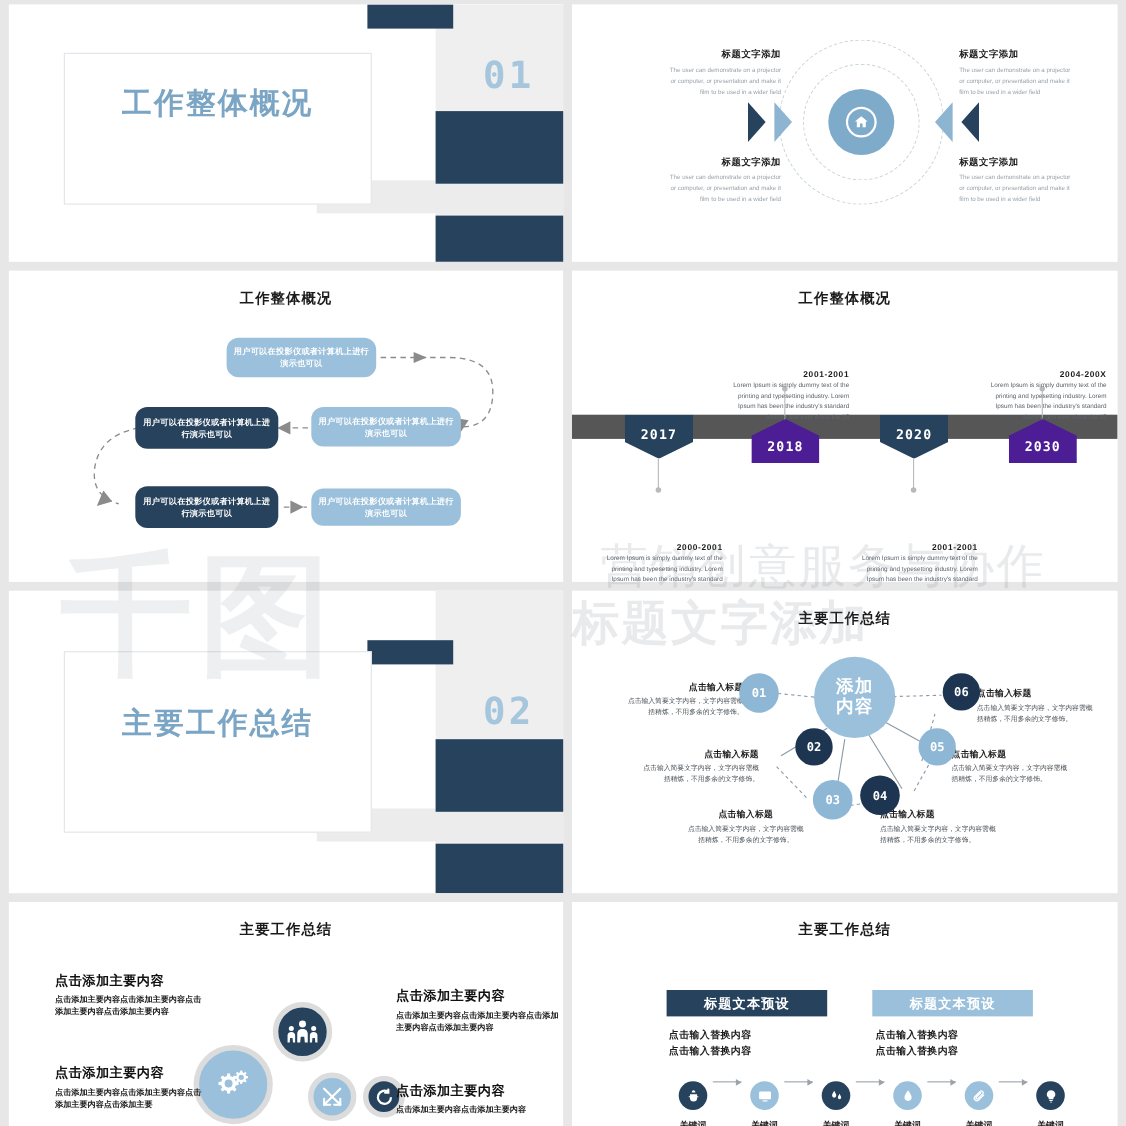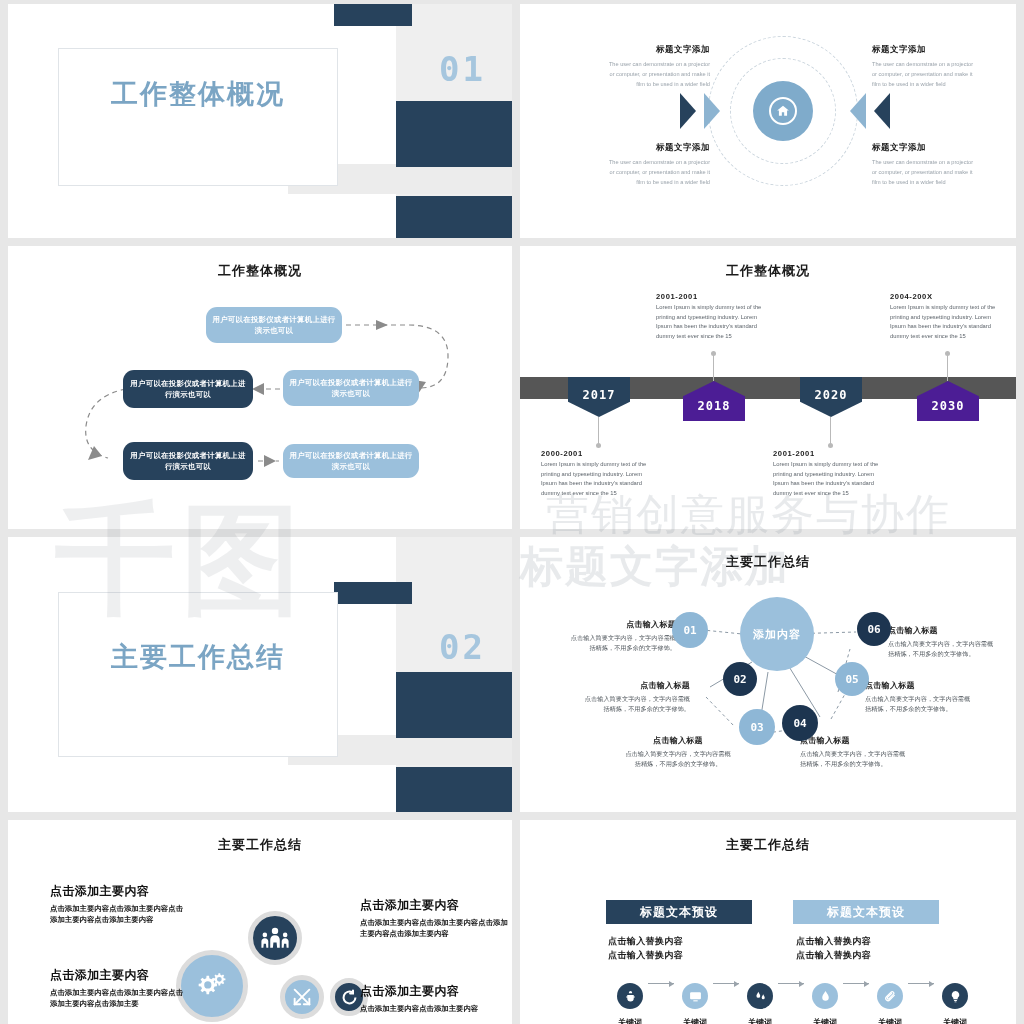--- a/index.html
+++ b/index.html
@@ -138,40 +138,40 @@
     position: absolute; width: 62px; text-align: center;
     color: #fff; font-size: 12px; font-weight: bold; letter-spacing: 1px;
     font-family: "DejaVu Sans Mono", monospace;
   }
   .tag-up   { height: 40px; padding-top: 11px; }
   .tag-down { height: 40px; padding-top: 18px; }
   .tag-dark  { background: #27425c; }
   .tag-light { background: #4c1d95; }
   .tag-up   { clip-path: polygon(0 0, 100% 0, 100% 62%, 50% 100%, 0 62%); }
   .tag-down { clip-path: polygon(50% 0, 100% 38%, 100% 100%, 0 100%, 0 38%); }
-  .tl-txt { position: absolute; width: 116px; text-align: left; }
+  .tl-txt { position: absolute; width: 116px; text-align: right; margin-top: 44px; }
   .tl-txt .yr { font-size: 7.6px; font-weight: bold; color: #1b1b1b; letter-spacing: .6px; margin-bottom: 2px; }
   .tl-txt .bd { font-size: 5.8px; color: #5d646b; line-height: 1.65; }
   .tl-stem { position: absolute; width: 1px; background: #b9b9b9; }
   .tl-dot  { position: absolute; width: 5px; height: 5px; border-radius: 50%; background: #b9b9b9; }
 
   
   .netsvg { position: absolute; left: 0; top: 0; width: 496px; height: 275px; }
   .node {
     position: absolute; border-radius: 50%; color: #fff;
     display: flex; align-items: center; justify-content: center;
     font-weight: bold; font-family: "DejaVu Sans Mono", monospace;
     line-height: 1; z-index: 3;
   }
   .node-dark  { background: #1d3550; }
   .node-light { background: #8eb7d6; }
   .node-hub {
     background: #9bc0dc; width: 74px; height: 74px;
-    font-family: "Liberation Sans", sans-serif; font-size: 11px;
-    letter-spacing: 1px; line-height: 1.15;
+    font-family: "Liberation Sans", sans-serif; font-size: 16px;
+    letter-spacing: 1px; flex-direction: column; line-height: 1.15;
   }
   .node-sm { font-size: 11px; flex-direction: column; }
   .ntxt { position: absolute; width: 108px; }
   .ntxt h5 { font-size: 8px; font-weight: bold; color: #1b1b1b; margin-bottom: 3px; letter-spacing: .3px; }
   .ntxt p  { font-size: 6.2px; color: #4a5157; line-height: 1.6; }
 
   
   .bub {
     position: absolute; border-radius: 50%;
     display: flex; align-items: center; justify-content: center;

